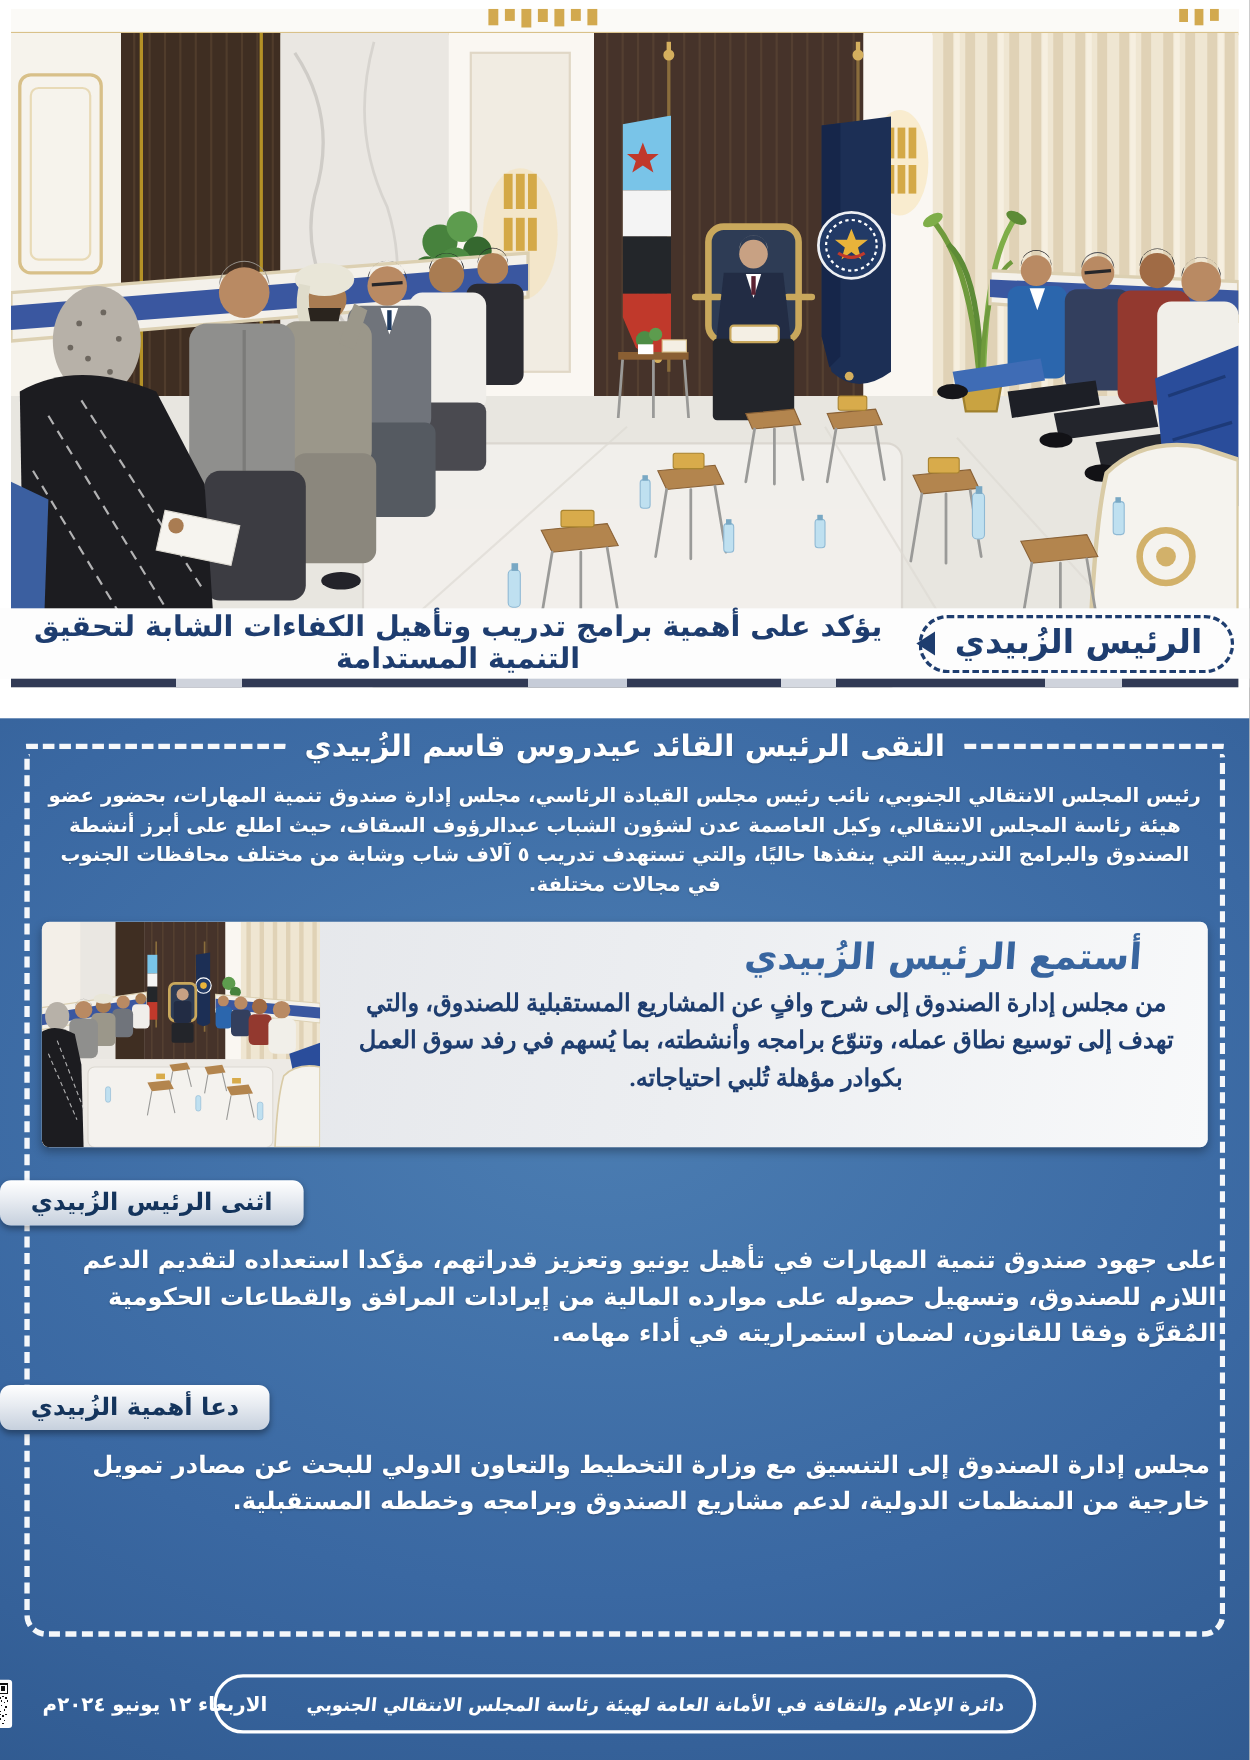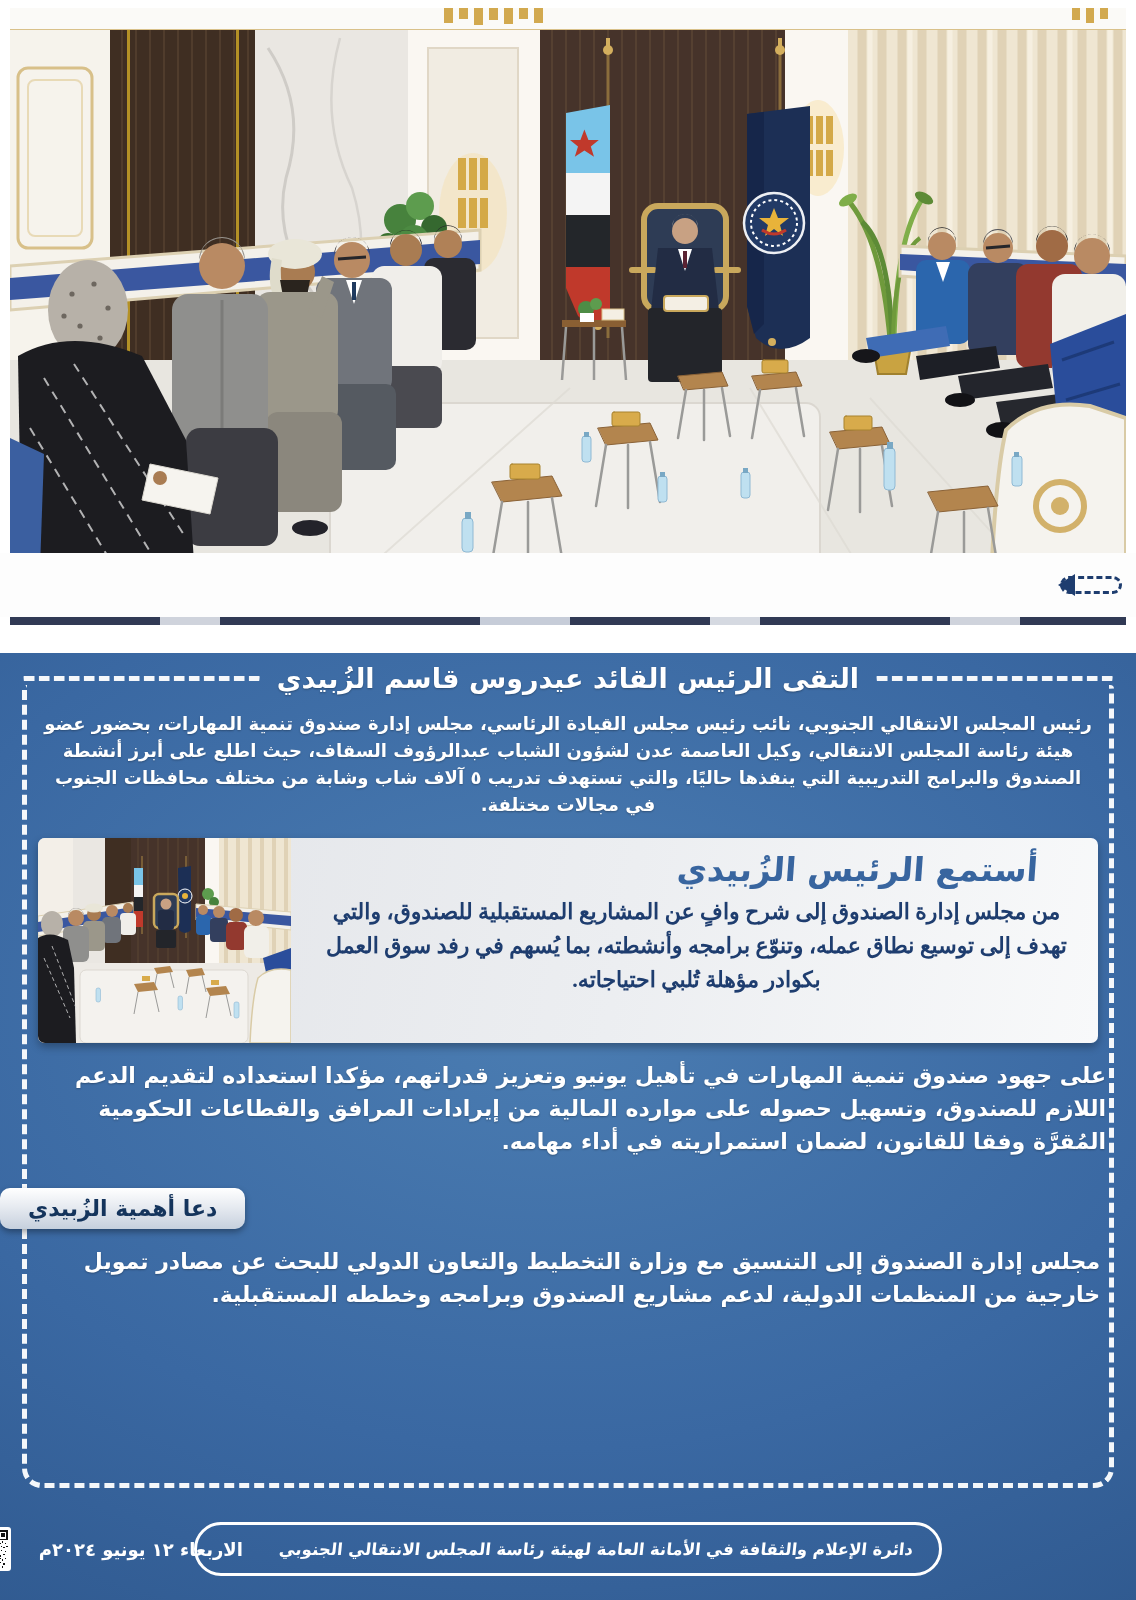--- a/index.html
+++ b/index.html
@@ -365,22 +365,24 @@
         <rect x="150" y="604" width="60" height="13" fill="#cfd3dc"></rect>
           <rect x="470" y="604" width="90" height="13" fill="#c6ccd8"></rect>
         <rect x="700" y="604" width="50" height="13" fill="#d5d9e1"></rect>
           <rect x="940" y="604" width="70" height="13" fill="#cfd3dc"></rect>
       </g>
     </svg>
   </figure>
 
   <div class="headline-band" dir="rtl">
     <div class="name-badge">
+      <span>الرئيس الزُبيدي</span>
       <span class="chev"></span>
     </div>
+    <div class="headline-text">يؤكد على أهمية برامج تدريب وتأهيل الكفاءات الشابة لتحقيق التنمية المستدامة</div>
   </div>
 
   <section class="panel" dir="rtl">
     <div class="dash-frame"></div>
 
     <div class="panel-content">
       <div class="title-row">
         <span class="dash-line"></span>
         <h2 class="panel-title" style="margin:0">التقى الرئيس القائد عيدروس قاسم الزُبيدي</h2>
         <span class="dash-line"></span>
@@ -472,20 +474,21 @@
               <rect x="196" y="164" width="5" height="16" rx="2" fill="#bfe0f0" stroke="#8fb9d4" stroke-width=".6"></rect>
             </g>
           </svg>
         </div>
         <div class="card-text">
           <h3 class="card-title">أستمع الرئيس الزُبيدي</h3>
           <p class="card-body" style="margin:0">من مجلس إدارة الصندوق إلى شرح وافٍ عن المشاريع المستقبلية للصندوق، والتي تهدف إلى توسيع نطاق عمله، وتنوّع برامجه وأنشطته، بما يُسهم في رفد سوق العمل بكوادر مؤهلة تُلبي احتياجاته.</p>
         </div>
       </div>
 
+      <div class="section-badge">اثنى الرئيس الزُبيدي</div>
       <p class="section-para">على جهود صندوق تنمية المهارات في تأهيل يونيو وتعزيز قدراتهم، مؤكدا استعداده لتقديم الدعم اللازم للصندوق، وتسهيل حصوله على موارده المالية من إيرادات المرافق والقطاعات الحكومية المُقرَّة وفقا للقانون، لضمان استمراريته في أداء مهامه.</p>
 
       <div class="section-badge">دعا أهمية الزُبيدي</div>
       <p class="section-para p3">مجلس إدارة الصندوق إلى التنسيق مع وزارة التخطيط والتعاون الدولي للبحث عن مصادر تمويل خارجية من المنظمات الدولية، لدعم مشاريع الصندوق وبرامجه وخططه المستقبلية.</p>
     </div>
 
     <div class="footer-pill" dir="rtl">
       <div class="org-name">دائرة الإعلام والثقافة في الأمانة العامة لهيئة رئاسة المجلس الانتقالي الجنوبي</div>
       <div class="date-text">الاربعاء ١٢ يونيو ٢٠٢٤م</div>
       <div class="qr">

